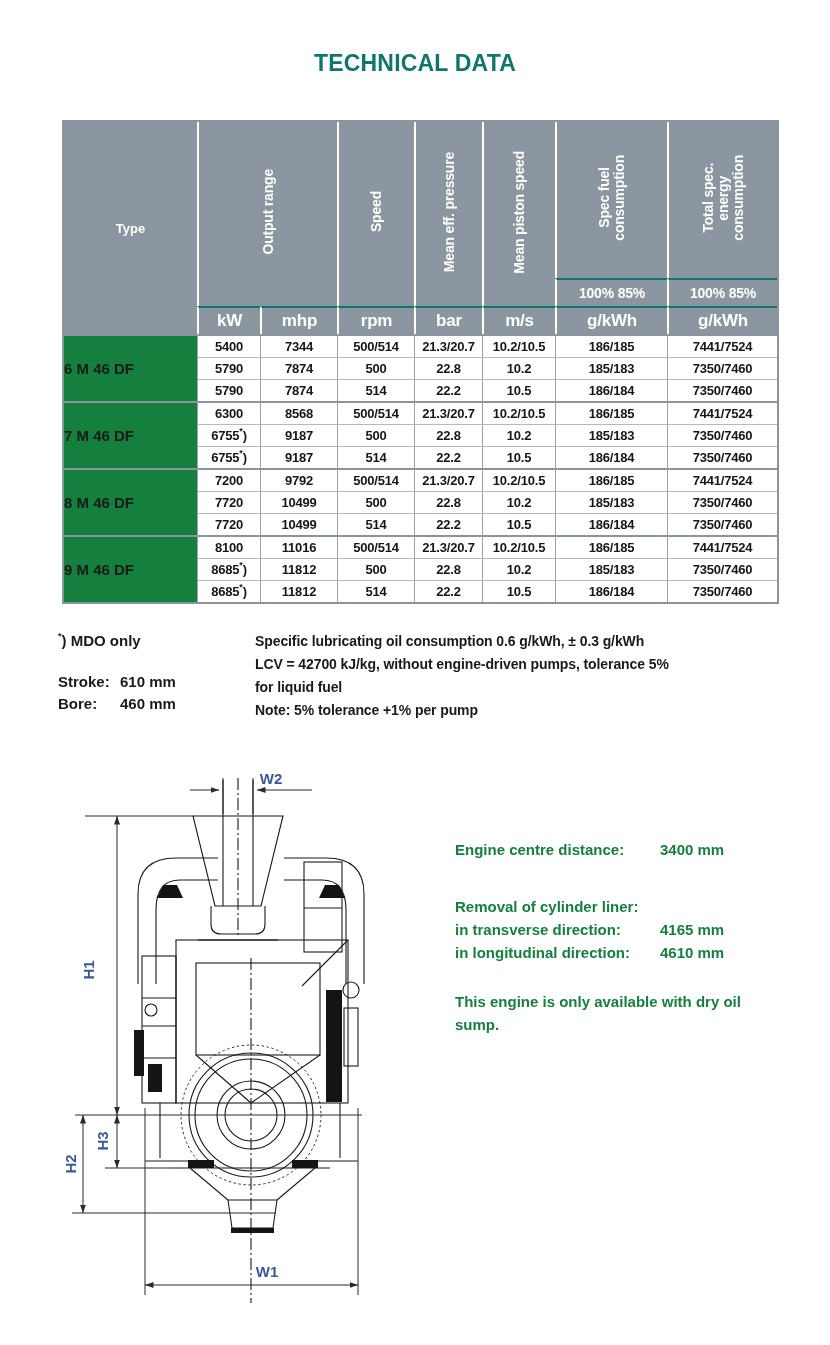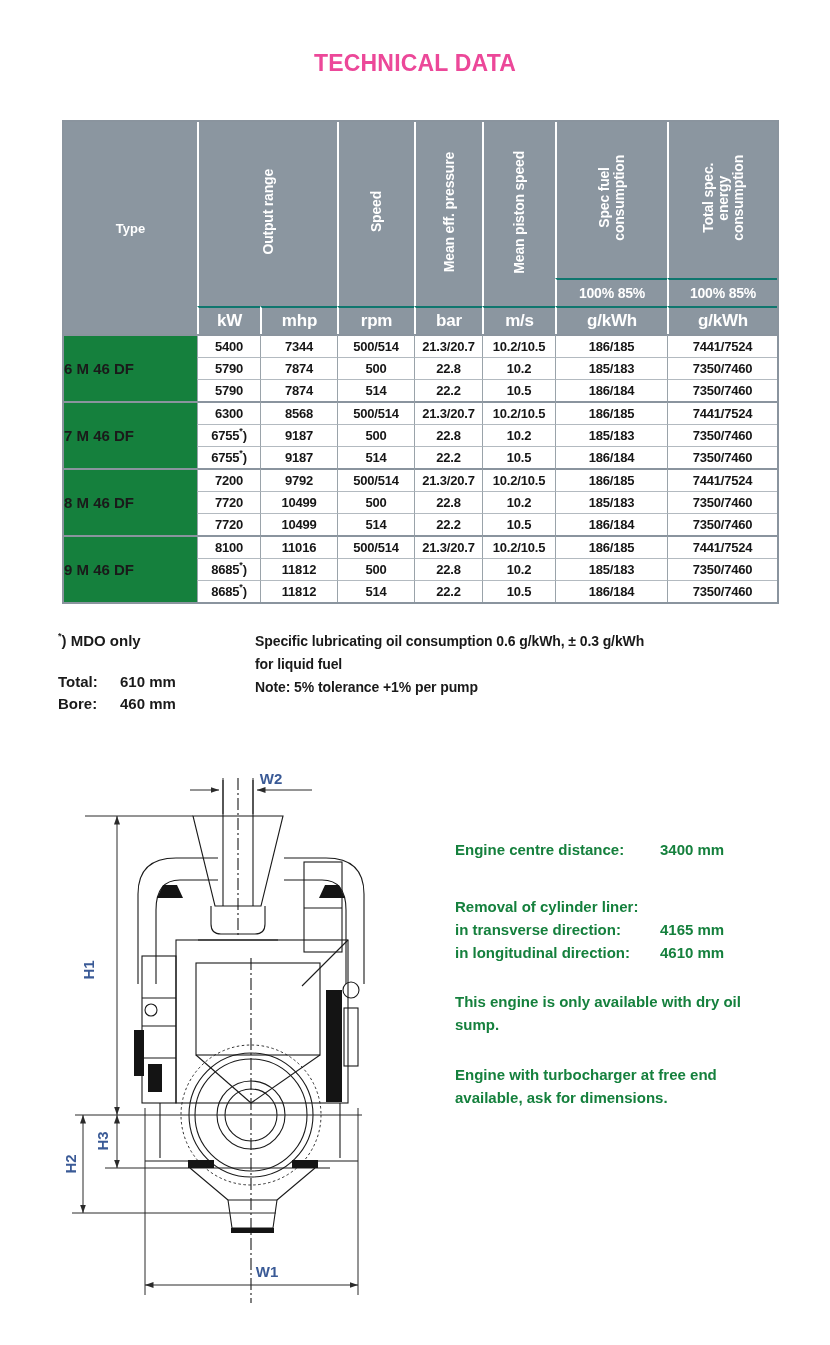--- a/index.html
+++ b/index.html
@@ -1,20 +1,20 @@
 <!DOCTYPE html>
 <html><head>
 <meta charset="utf-8">
 <style>
   html,body{margin:0;padding:0;background:#ffffff;}
   body{font-family:"Liberation Sans",sans-serif;color:#1a1a1a;}
   .page{position:relative;width:830px;height:1345px;background:#fff;overflow:hidden;}
 
   .title{position:absolute;top:50px;left:0;width:100%;text-align:center;
-         font-size:23px;font-weight:700;color:#ec4899;letter-spacing:0.2px;}
+         font-size:23px;font-weight:700;color:#0f766e;letter-spacing:0.2px;}
 
   
   .tblwrap{position:absolute;left:62px;top:120px;border:2px solid #8a949e;background:#fff;}
   table.tech{border-collapse:separate;border-spacing:0;table-layout:fixed;width:709px;}
   table.tech td{padding:0;margin:0;}
   .h{background:#8b96a0;color:#ffffff;font-weight:700;text-align:center;vertical-align:middle;}
   .bl{border-left:2px solid #ffffff;}
   .bt{border-top:2px solid #0f766e;}
   tr.hr1 td{height:156px;}
   tr.hr2 td{height:26px;font-size:14px;letter-spacing:-0.2px;}
@@ -215,30 +215,31 @@
           <td class="d">7350/7460</td>
         </tr>
       </tbody>
     </table>
   </div>
 
   <div class="footnotes">
     <div class="fn-left">
       <div class="mdo"><sup class="fnm">*</sup><span>) MDO only</span></div>
       <div class="dimrow">
-        <span>Total:</span>
+        <span>Stroke:</span>
         <span>610 mm</span>
       </div>
       <div class="dimrow">
         <span>Bore:</span>
         <span>460 mm</span>
       </div>
     </div>
     <div class="fn-right">
       <div>Specific lubricating oil consumption 0.6 g/kWh, ± 0.3 g/kWh</div>
+      <div>LCV = 42700 kJ/kg, without engine-driven pumps, tolerance 5%</div>
       <div>for liquid fuel</div>
       <div>Note: 5% tolerance +1% per pump</div>
     </div>
   </div>
 
   <div class="drawing">
     <svg width="420" height="570" viewBox="0 0 420 570" xmlns="http://www.w3.org/2000/svg">
       <defs>
         <marker id="arr" markerWidth="9" markerHeight="7" refX="8.5" refY="3" orient="auto-start-reverse">
           <path d="M0,0 L8.5,3 L0,6 Z" fill="#2a2a2a"></path>
@@ -350,16 +351,15 @@
       <div class="noterow">
         <span>in transverse direction:</span>
         <span>4165 mm</span>
       </div>
       <div class="noterow">
         <span>in longitudinal direction:</span>
         <span>4610 mm</span>
       </div>
     </div>
     <div class="nblock3">This engine is only available with dry oil sump.</div>
-    <div class="nblock4">Engine with turbocharger at free end available, ask for dimensions.</div>
   </div>
 
 </div>
 
 </body></html>

